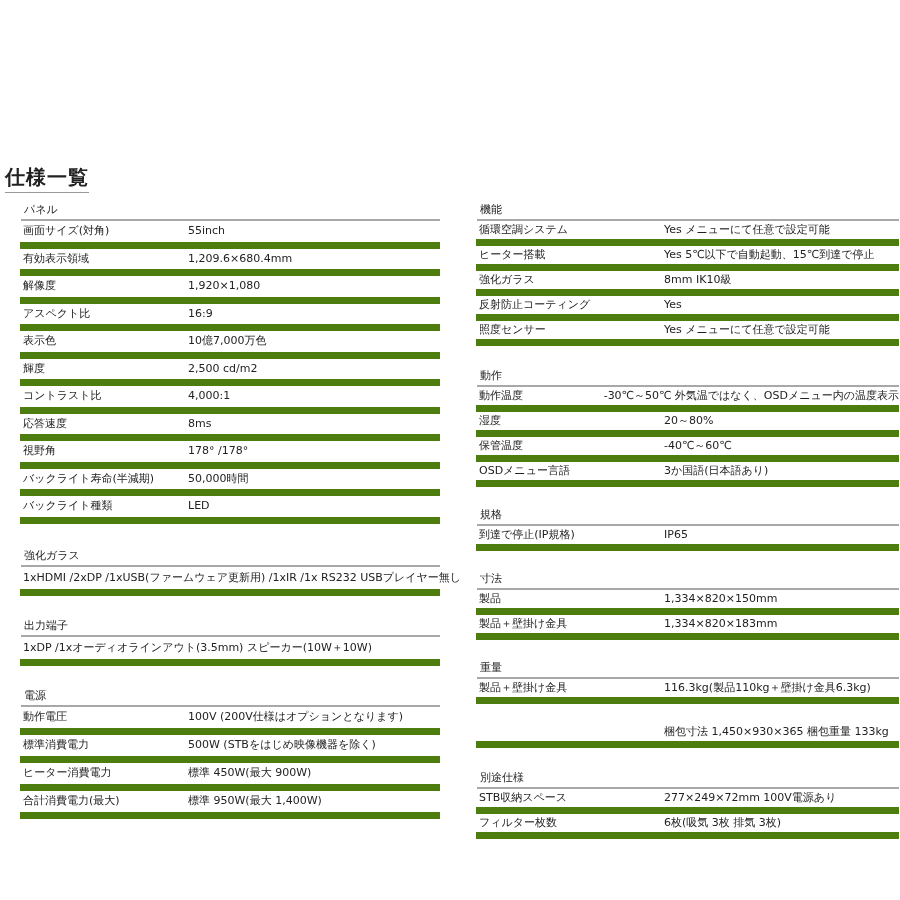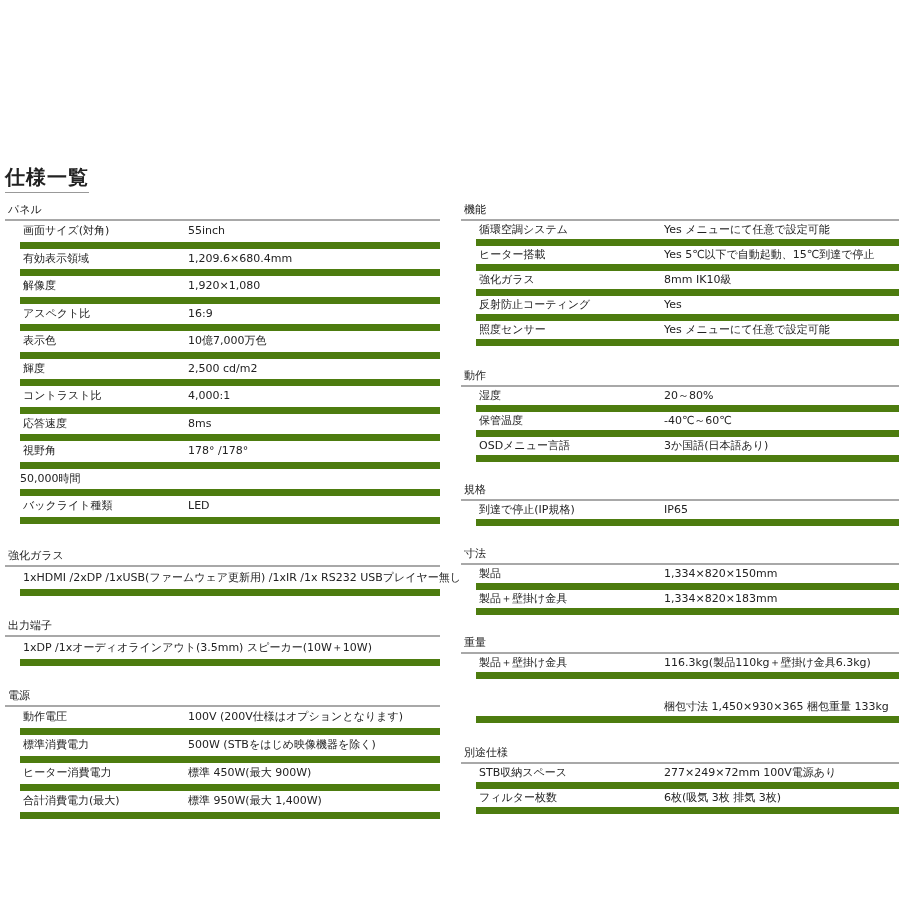--- a/index.html
+++ b/index.html
@@ -5,21 +5,21 @@
   html, body { margin:0; padding:0; background:#ffffff; }
   body { width:900px; height:900px; position:relative; overflow:hidden;
          font-family:"DejaVu Sans", "Liberation Sans", sans-serif; color:#222; }
   .title { position:absolute; left:5px; top:163px; font-size:20px; font-weight:bold;
            letter-spacing:1px; border-bottom:1px solid #999; line-height:28px; padding-bottom:1px; }
   .col { position:absolute; top:200px; }
   .col.left { left:5px; width:435px; }
   .col.right { left:461px; width:438px; }
   .section { margin:0 0 0 0; }
   .sec-title { font-size:11px; height:19px; line-height:19px; padding-left:3px;
-               border-bottom:2px solid #a8a8a8; }
+               border-bottom:2px solid #a8a8a8;margin-left:16px; }
   .row { display:flex; font-size:11px; height:20.5px; line-height:20px; border-bottom:7px solid #4d7c0f;margin-left:15px; }
   .row .k { width:165px; padding-left:3px; white-space:nowrap; }
   .row .v { flex:1; white-space:nowrap; }
   .row.full .v { padding-left:3px; }
   .gap { height:14px; }
   .col.right .row { height:18px; line-height:18px;gap:17px; }
   .col.right .row .k { width:168px; }
 </style>
 </head>
 <body>
@@ -60,20 +60,21 @@
       </div>
     <div class="row">
         <span class="k">応答速度</span>
         <span class="v">8ms</span>
       </div>
     <div class="row">
         <span class="k">視野角</span>
         <span class="v">178° /178°</span>
       </div>
     <div class="row">
+        <span class="k">バックライト寿命(半減期)</span>
         <span class="v">50,000時間</span>
       </div>
     <div class="row">
         <span class="k">バックライト種類</span>
         <span class="v">LED</span>
       </div>
   </div>
   <div class="gap" style="height:22px"></div>
 
   <div class="section">
@@ -136,20 +137,24 @@
     <div class="row">
         <span class="k">照度センサー</span>
         <span class="v">Yes  メニューにて任意で設定可能</span>
       </div>
   </div>
   <div class="gap" style="height:20px"></div>
 
   <div class="section">
     <div class="sec-title">動作</div>
     <div class="row">
+        <span class="k">動作温度</span>
+        <span class="v">-30℃～50℃  外気温ではなく、OSDメニュー内の温度表示</span>
+      </div>
+    <div class="row">
         <span class="k">湿度</span>
         <span class="v"> 20～80%</span>
       </div>
     <div class="row">
         <span class="k">保管温度</span>
         <span class="v"> -40℃～60℃</span>
       </div>
     <div class="row">
         <span class="k">OSDメニュー言語</span>
         <span class="v"> 3か国語(日本語あり)</span>

